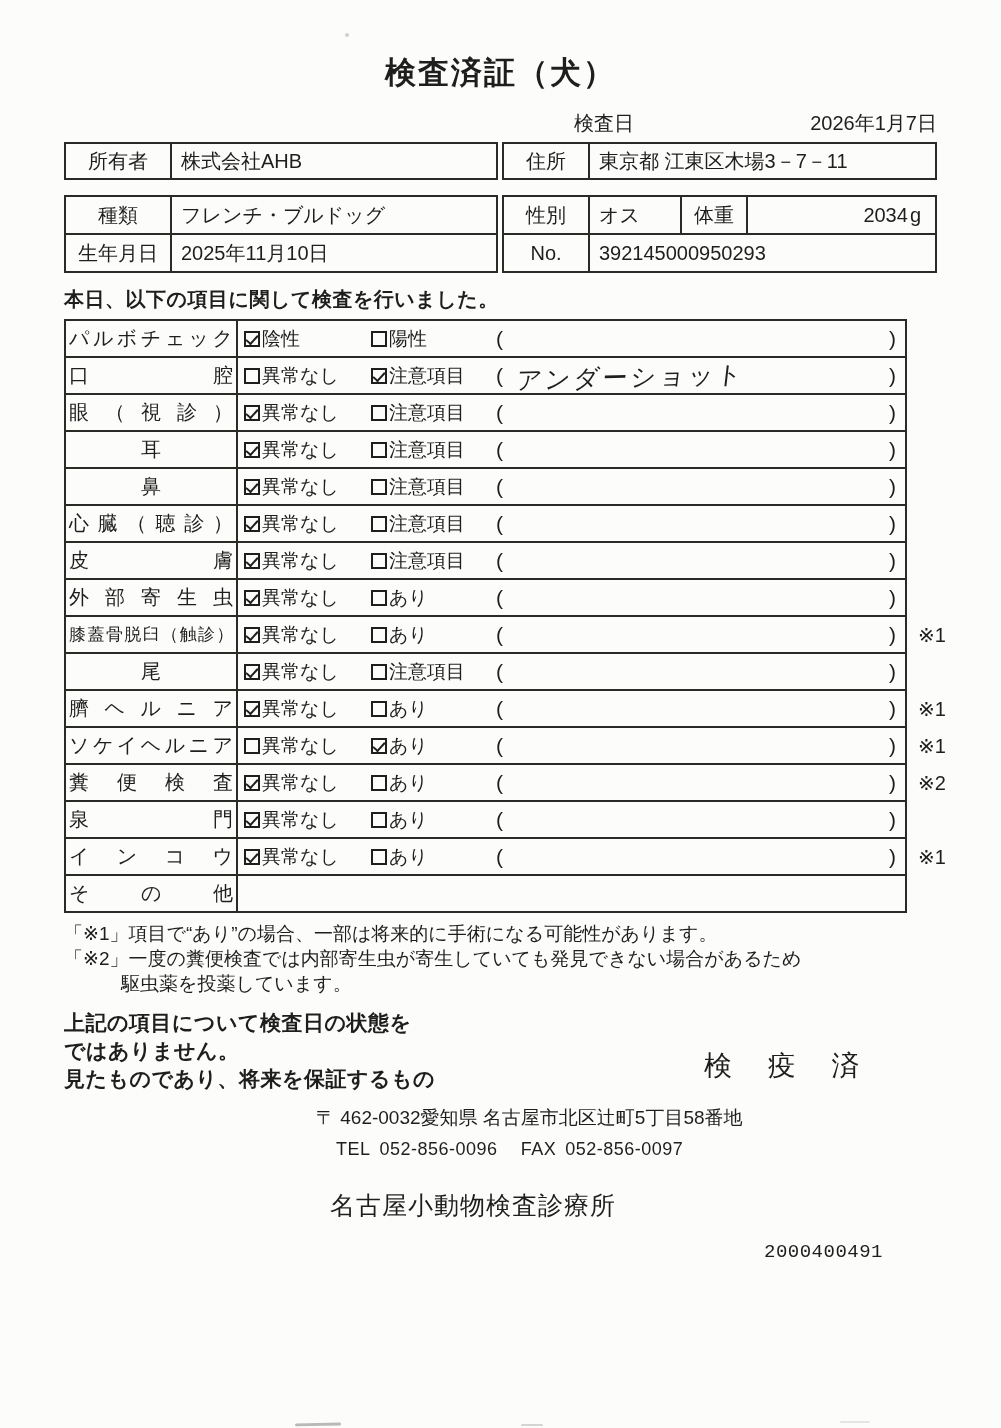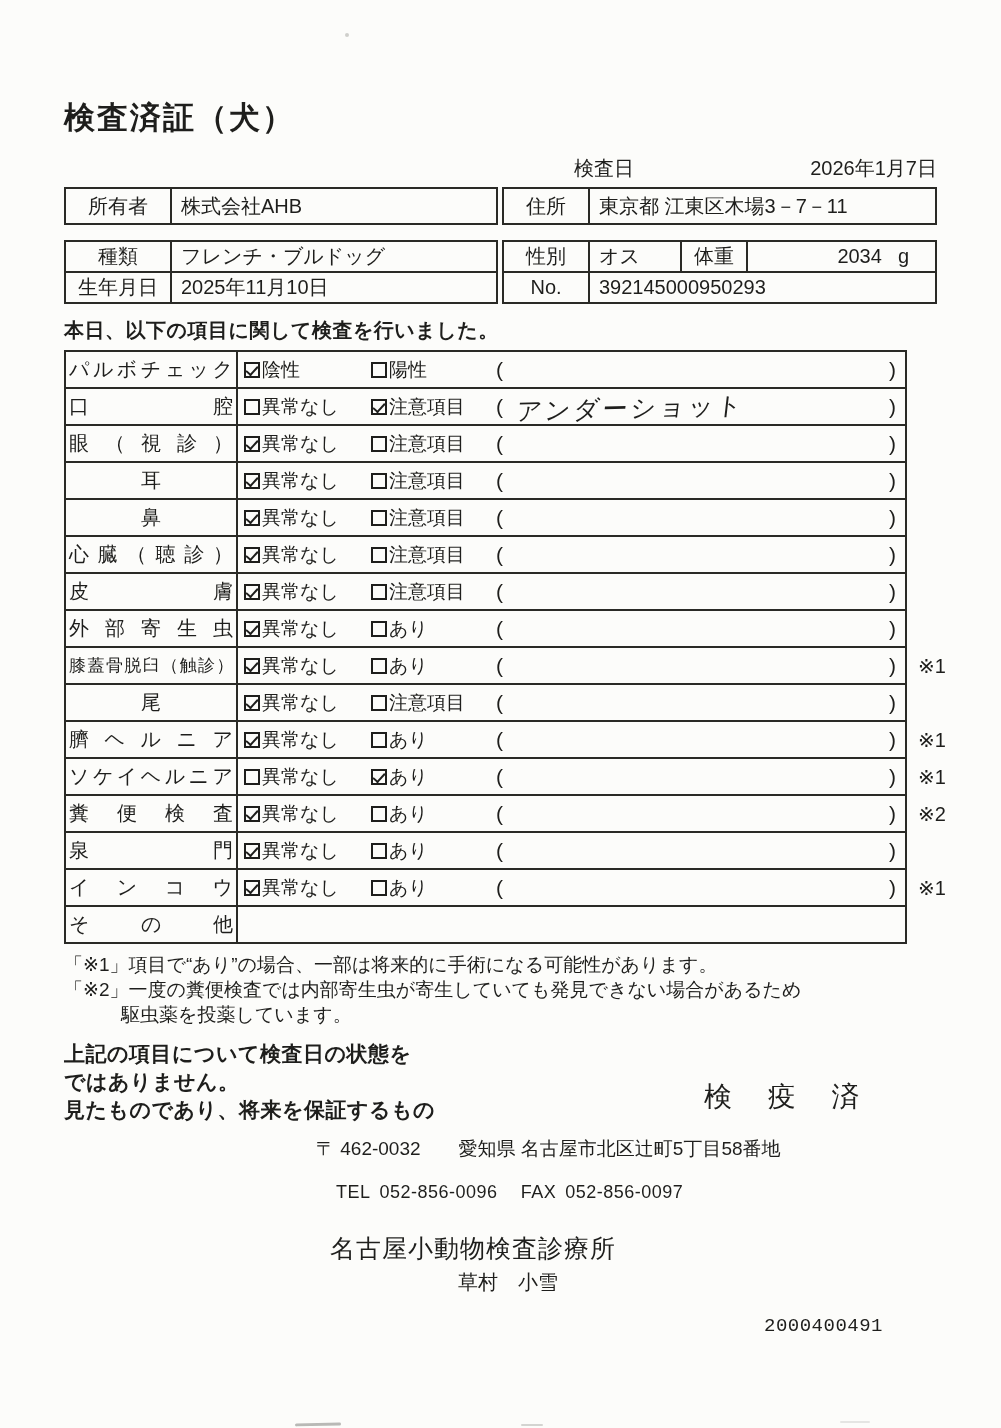--- a/index.html
+++ b/index.html
@@ -13,52 +13,53 @@
   .page{
     position:relative;
     width:1001px;height:1428px;
     margin:0 auto;
     background:var(--paper);
     overflow:hidden;
     padding:0 64px;
   }
   
   .title{
-    margin-top:97px;
+    margin-top:52px;
+    text-align:center;
     font-size:31px;
     font-weight:bold;
     letter-spacing:2px;
   }
   .date-row{
     margin-top:16px;
     padding-left:510px;
     display:flex;
     justify-content:space-between;
     align-items:flex-end;
     font-size:20px;
   }
   
   .hrow{display:flex;}
   .t1{margin-top:5px;}
   .t2{margin-top:15px;}
   .vbox{display:flex;flex-direction:column;}
   .vbox.l{width:434px;}
   .vbox.r{width:435px;margin-left:4px;}
-  .trow{display:flex;height:33px;border:2px solid var(--line);background:var(--paper);}
+  .trow{display:flex;height:40px;border:2px solid var(--line);background:var(--paper);}
   .trow + .trow{margin-top:-2px;}
   .t1 .trow{height:38px;}
   .cell{display:flex;align-items:center;font-size:20px;padding:0 9px;}
   .cell.lab{justify-content:center;padding:0;border-right:2px solid var(--line);}
   .cell.mid{border-right:2px solid var(--line);}
   .w-106{width:106px;flex:none;}
   .w-86{width:86px;flex:none;text-align:right;}
   .w-92{width:92px;flex:none;}
   .w-66{width:66px;flex:none;}
   .cell.grow{flex:1;}
-  .cell.wv{flex:1;justify-content:flex-end;gap:16px;padding-right:26px;}
+  .cell.wv{flex:1;justify-content:flex-end;gap:2px;padding-right:14px;}
   
   .intro{margin-top:13px;font-size:20px;font-weight:bold;letter-spacing:0.5px;}
   
   .ctable{margin-top:6px;}
   .crow{display:flex;}
   .crow + .crow{margin-top:-2px;}
   .crow .inner{
     width:843px;flex:none;
     display:flex;
     height:39px;
@@ -112,22 +113,22 @@
   .fnotes{margin-top:8px;font-size:19px;line-height:25px;}
   .fnotes .indent{padding-left:57px;}
   
   .stmt-wrap{position:relative;margin-top:13px;height:88px;}
   .stmt{font-size:21px;font-weight:bold;line-height:28px;letter-spacing:0.5px;}
   .stamp{
     position:absolute;left:640px;top:38px;
     font-size:28px;letter-spacing:14px;white-space:nowrap;
   }
   
-  .addr{margin-top:8px;padding-left:252px;font-size:19px;display:flex;gap:38px;}
-  .tel{margin-top:20px;padding-left:272px;font-size:18px;display:flex;gap:9px;letter-spacing:0.5px;}
+  .addr{margin-top:8px;padding-left:252px;font-size:19px;display:flex;}
+  .tel{margin-top:8px;padding-left:272px;font-size:18px;display:flex;gap:9px;letter-spacing:0.5px;}
   .tel .gap{margin-left:14px;}
   .clinic{margin-top:29px;padding-left:266px;font-size:25px;letter-spacing:1px;}
   .vet{margin-top:4px;padding-left:394px;font-size:20px;}
   .serial{margin-top:19px;padding-left:700px;font-size:19px;letter-spacing:0.5px;font-family:Liberation Mono, monospace;}
   
   .smudge{position:absolute;background:#b9b9b6;border-radius:2px;}
   .sm1{left:295px;top:1423px;width:46px;height:3px;transform:rotate(-1deg);}
   .sm2{left:521px;top:1424px;width:22px;height:2px;opacity:.6;}
   .sm3{left:840px;top:1421px;width:30px;height:2px;opacity:.35;}
   .dot{position:absolute;left:345px;top:33px;width:4px;height:4px;background:#cfcfcb;border-radius:50%;}
@@ -628,21 +629,20 @@
     <span>〒 462-0032</span>
     <span>愛知県 名古屋市北区辻町5丁目58番地</span>
   </div>
   <div class="tel">
     <span>TEL</span>
     <span>052-856-0096</span>
     <span class="gap">FAX</span>
     <span>052-856-0097</span>
   </div>
   <div class="clinic">名古屋小動物検査診療所</div>
-  <div class="vet">草村　小雪</div>
   <div class="serial">2000400491</div>
 
   <div class="dot"></div>
   <div class="smudge sm1"></div>
   <div class="smudge sm2"></div>
   <div class="smudge sm3"></div>
 
 </div>
 
 </body></html>

